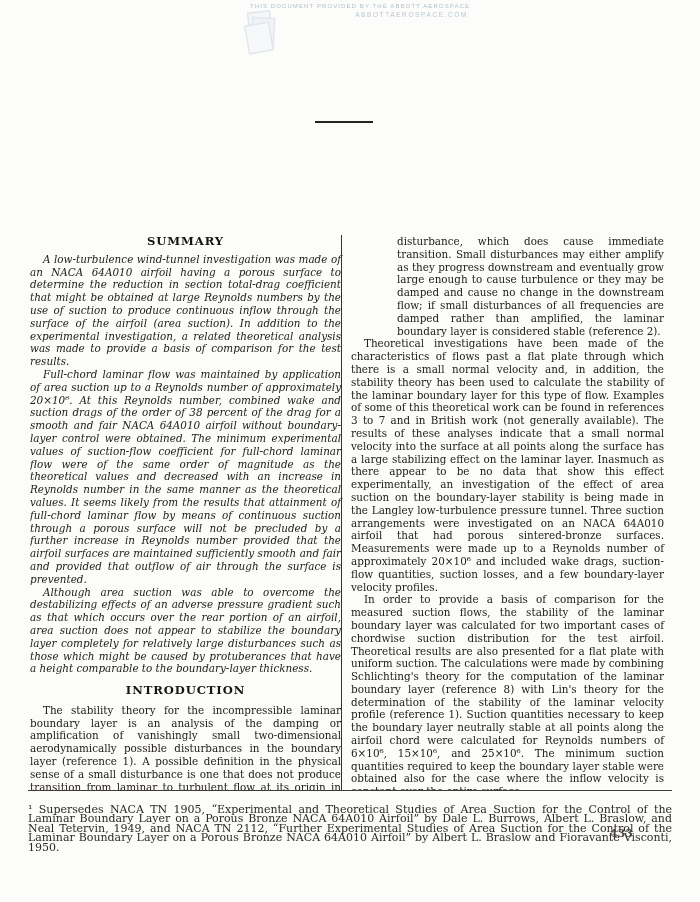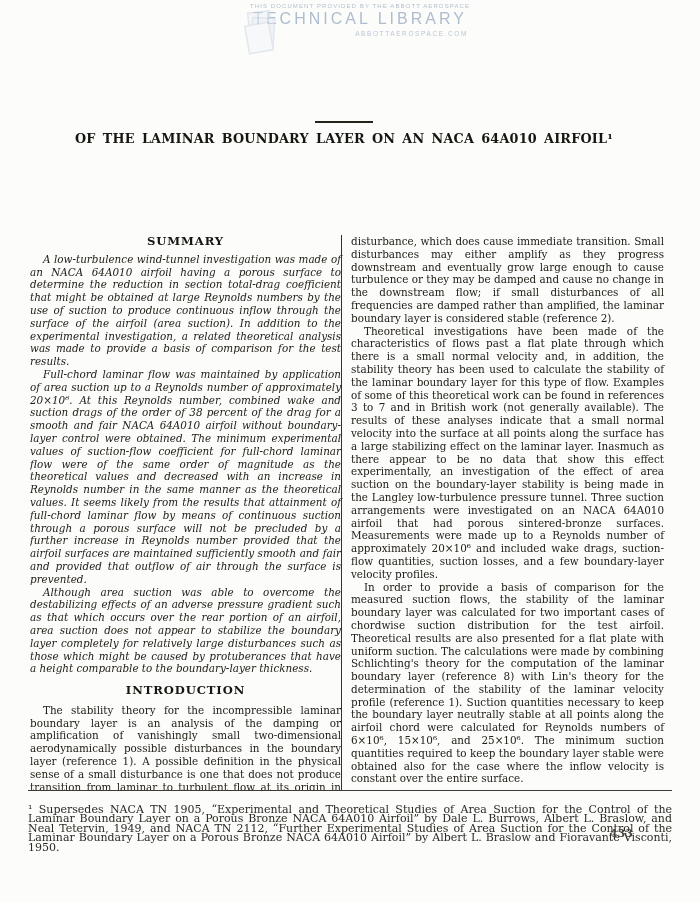--- a/index.html
+++ b/index.html
@@ -30,21 +30,21 @@
   
   .columns{position:absolute;top:235px;left:30px;width:640px;height:556px;
     display:flex;overflow:hidden;}
   .col{font-size:10.4px;line-height:12.8px;text-align:justify;color:#232019;}
   .col-left{width:311px;border-right:1px solid #35322c;}
   .col-right{width:313px;padding-left:9px;}
   .sec-head{font-size:11.6px;font-weight:bold;text-align:center;letter-spacing:.9px;
     margin:0 0 5px 0;color:#17150f;}
   .sec-head.intro{margin:9px 0 7px 0;}
   p.body-par{margin:0;text-indent:13px;}
-  p.body-par.no-indent{text-indent:0;}
+  p.body-par.no-indent{text-indent:0;margin-left:46px;}
   .italic p.body-par, p.body-par.em{font-style:italic;}
   
   .footnote{position:absolute;top:790px;left:28px;width:644px;border-top:1px solid #403c35;
     padding-top:14px;font-size:11px;line-height:9.4px;text-align:justify;color:#2c2923;}
   .page-number{position:absolute;top:827px;left:610px;font-size:10.5px;font-weight:bold;
     color:#4a463f;letter-spacing:.5px;}
 </style>
 </head>
 <body>
 
@@ -52,28 +52,26 @@
   <span class="wm-logo">
     <svg width="44" height="48" viewBox="0 0 44 48">
       <g fill="none" stroke="#ccd6e3" stroke-width="1.5">
         <rect x="10" y="4" width="22" height="28" transform="rotate(-6 21 18)" fill="#eef2f7"></rect>
         <rect x="13" y="10" width="22" height="28" transform="rotate(3 24 24)" fill="#e6ecf4"></rect>
         <rect x="8" y="16" width="24" height="28" transform="rotate(-10 20 30)" fill="#f3f6fa"></rect>
       </g>
     </svg>
   </span>
   <div class="wm-row1">THIS DOCUMENT PROVIDED BY THE ABBOTT AEROSPACE</div>
-  <div class="wm-row2">TECHNICAL LIBRARY</div>
   <div class="wm-row3">ABBOTTAEROSPACE.COM</div>
 </div>
 
 <div class="titleblock">
   <div class="title-rule"></div>
   <div class="main-title">
-    <div>OF THE LAMINAR BOUNDARY LAYER ON AN NACA 64A010 AIRFOIL¹</div>
   </div>
 </div>
 
 <div class="columns">
   <div class="col col-left">
     <h2 class="sec-head">SUMMARY</h2>
     <p class="body-par em">A low-turbulence wind-tunnel investigation was made of an NACA 64A010 airfoil having a porous surface to determine the reduction in section total-drag coefficient that might be obtained at large Reynolds numbers by the use of suction to produce continuous inflow through the surface of the airfoil (area suction).  In addition to the experimental investigation, a related theoretical analysis was made to provide a basis of comparison for the test results.</p>
     <p class="body-par em">Full-chord laminar flow was maintained by application of area suction up to a Reynolds number of approximately 20×10⁶. At this Reynolds number, combined wake and suction drags of the order of 38 percent of the drag for a smooth and fair NACA 64A010 airfoil without boundary-layer control were obtained. The minimum experimental values of suction-flow coefficient for full-chord laminar flow were of the same order of magnitude as the theoretical values and decreased with an increase in Reynolds number in the same manner as the theoretical values.  It seems likely from the results that attainment of full-chord laminar flow by means of continuous suction through a porous surface will not be precluded by a further increase in Reynolds number provided that the airfoil surfaces are maintained sufficiently smooth and fair and provided that outflow of air through the surface is prevented.</p>
     <p class="body-par em">Although area suction was able to overcome the destabilizing effects of an adverse pressure gradient such as that which occurs over the rear portion of an airfoil, area suction does not appear to stabilize the boundary layer completely for relatively large disturbances such as those which might be caused by protuberances that have a height comparable to the boundary-layer thickness.</p>
     <h2 class="sec-head intro">INTRODUCTION</h2>

